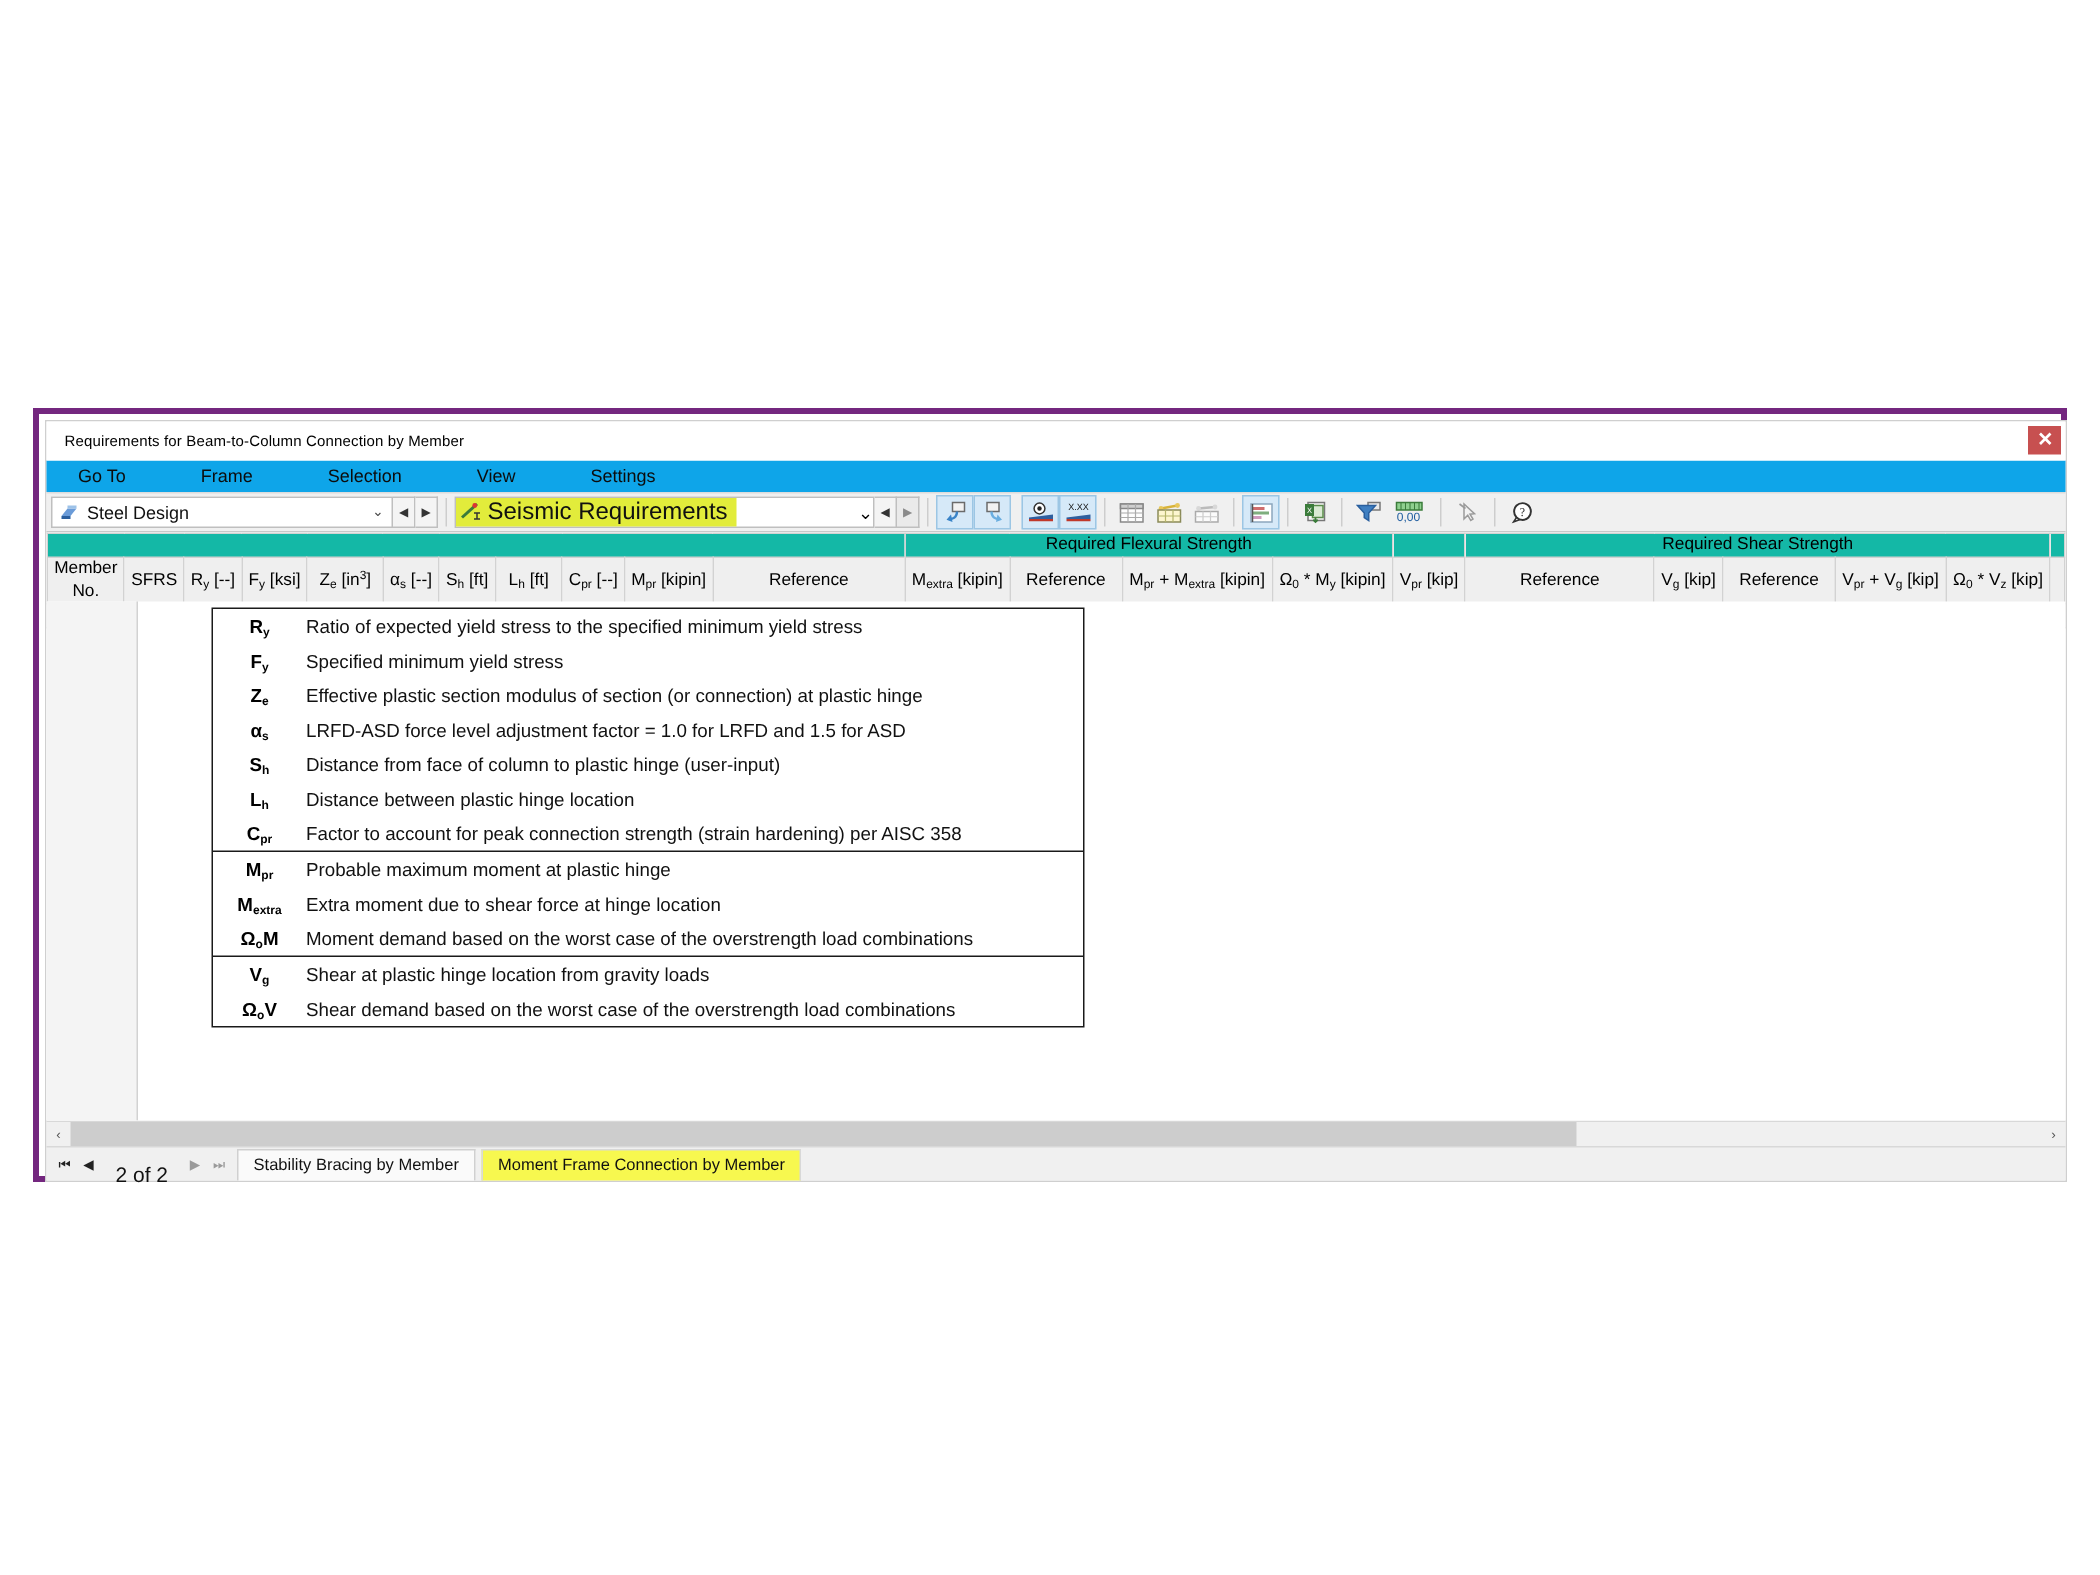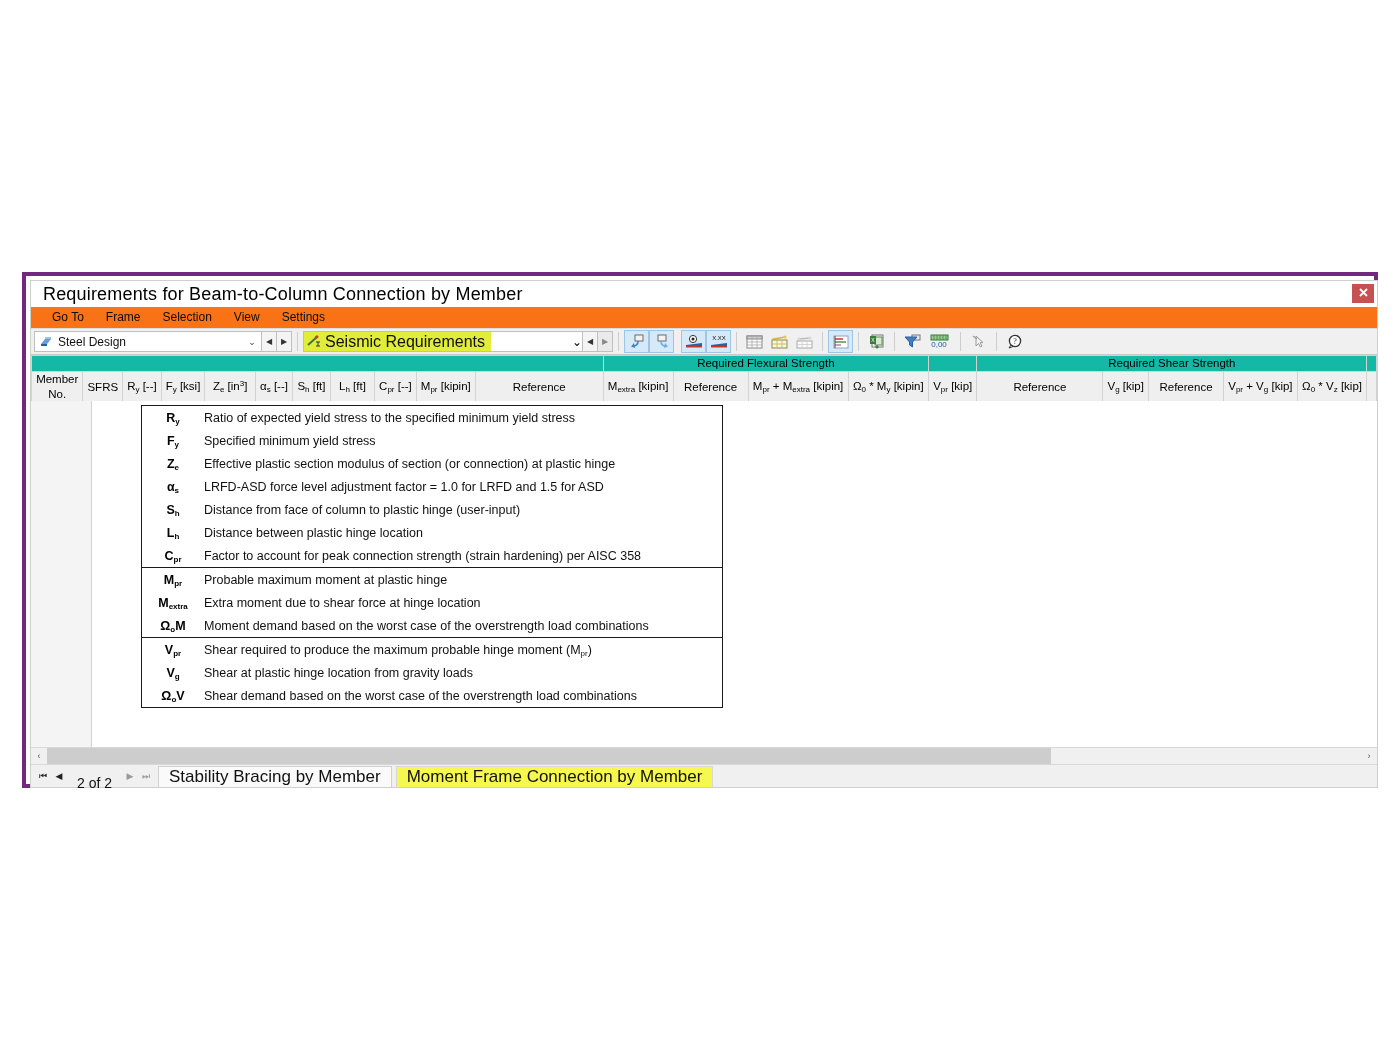--- a/index.html
+++ b/index.html
@@ -17,31 +17,31 @@
     position:absolute;left:4px;top:4px;width:1348px;height:508px;
     background:#ffffff;border:1px solid #cfcfcf;box-sizing:border-box;
     display:flex;flex-direction:column;
   }
   
   .titlebar{
     height:26px;flex:0 0 26px;background:#ffffff;position:relative;
     display:flex;align-items:center;
   }
   .title-text{
-    font-size:18px;color:#000;padding-left:12px;letter-spacing:.01em;
+    font-size:10px;color:#000;padding-left:12px;letter-spacing:.01em;
   }
   .close-btn{
     position:absolute;right:3px;top:3px;width:22px;height:19px;
     background:#c75050;color:#fff;font-size:11px;line-height:19px;
     text-align:center;cursor:pointer;font-family:"DejaVu Sans",sans-serif;
   }
   
   .menubar{
     height:21px;flex:0 0 21px;display:flex;align-items:center;
-    padding-left:10px;background:#f97316;
+    padding-left:10px;background:#0ea5e9;gap:28px;
   }
   .menu-item{
     font-size:12px;color:#0c0c0c;padding:0 11px;cursor:default;line-height:21px;
   }
   
   .toolbar{
     height:25px;flex:0 0 25px;background:#f0f0f0;border-top:1px solid #dcdcdc;
     border-bottom:1px solid #c8c8c8;display:flex;align-items:center;position:relative;
   }
   .combo{
@@ -116,21 +116,21 @@
   .sthumb{position:absolute;left:0;top:0;height:16px;width:1004px;background:#cdcdcd;cursor:pointer;}
   
   .statusbar{
     height:22px;flex:0 0 22px;background:#f0f0f0;display:flex;align-items:center;
     border-top:1px solid #d8d8d8;padding-left:4px;
   }
   .pgbtn{width:16px;text-align:center;font-size:9px;color:#222;cursor:pointer;}
   .pgbtn.dim{color:#9a9a9a;}
   .pgtext{font-size:14px;color:#111;padding:0 10px;margin-top:14px;}
   .tab{
-    height:20px;line-height:20px;padding:0 10px;font-size:17px;color:#111;
+    height:20px;line-height:20px;padding:0 10px;font-size:11px;color:#111;
     background:#fafafa;border:1px solid #d0d0d0;border-bottom:none;margin-left:4px;cursor:pointer;
   }
   .tab.act{background:#f7f84f;border-color:#d8d8d8;}
 </style>
 </head>
 <body>
 
 <div class="frame">
   <div class="win">
 
@@ -430,24 +430,20 @@
               <span class="ltxt">Extra moment due to shear force at hinge location</span>
             </div>
             <div class="lrow">
               <span class="lsym">Ω<sub>o</sub>M</span>
               <span class="ltxt">Moment demand based on the worst case of the overstrength load combinations</span>
             </div>
           </div>
 
           <div class="lgroup">
             <div class="lrow">
-              <span class="lsym">V<sub>pr</sub></span>
-              <span class="ltxt">Shear required to produce the maximum probable hinge moment (M<sub>pr</sub>)</span>
-            </div>
-            <div class="lrow">
               <span class="lsym">V<sub>g</sub></span>
               <span class="ltxt">Shear at plastic hinge location from gravity loads</span>
             </div>
             <div class="lrow">
               <span class="lsym">Ω<sub>o</sub>V</span>
               <span class="ltxt">Shear demand based on the worst case of the overstrength load combinations</span>
             </div>
           </div>
 
         </div>

